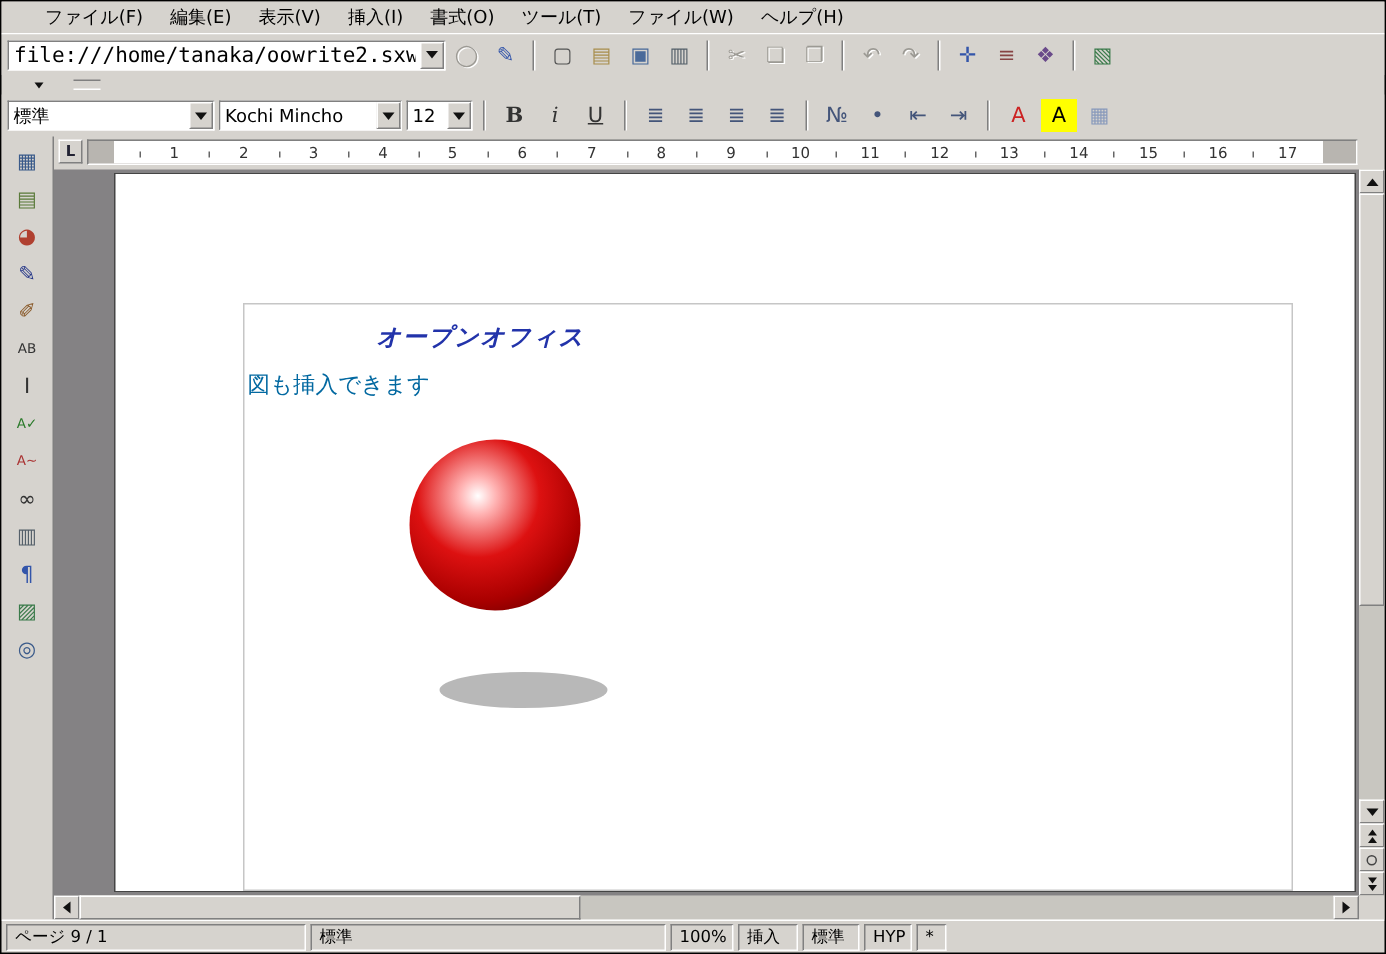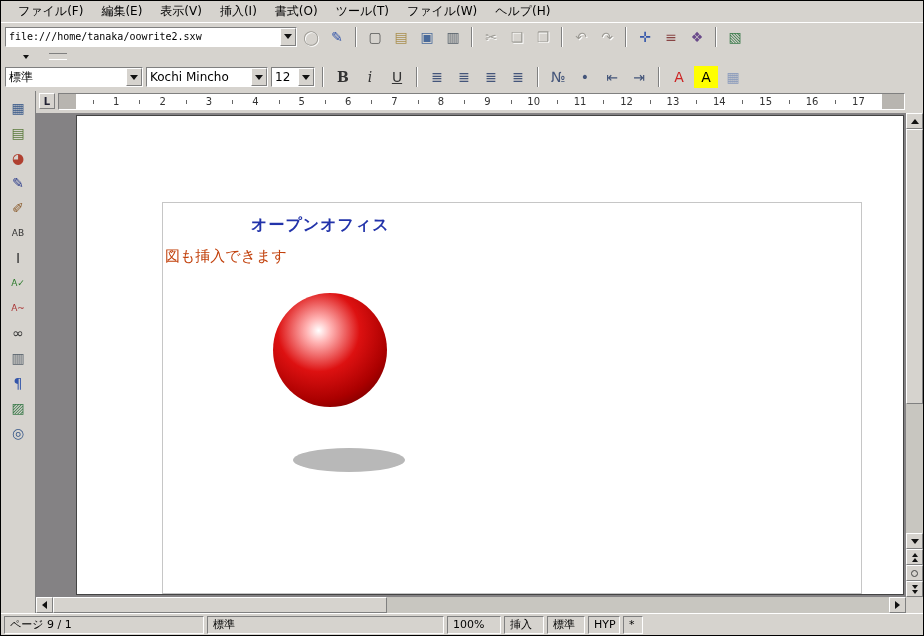--- a/index.html
+++ b/index.html
@@ -14,29 +14,29 @@
     position: relative;
     color: #000;
   }
   .window { display: flex; flex-direction: column; width: 100%; height: 100%; }
   .bar { display: flex; align-items: center; background: #d6d3ce; }
   .sep { width: 2px; height: 20px; border-left: 1px solid #808080; border-right: 1px solid #fff; margin: 0 4px; align-self: center; }
   .disabled { color: #9c9a94 !important; text-shadow: 1px 1px 0 #fff; }
   .pressed { border: 1px solid; border-color: #808080 #fff #fff #808080; background: #eceae5; }
 
   
-  .menu-bar { height: 22px; padding-left: 8px; border-bottom: 1px solid #fff; }
+  .menu-bar { height: 22px; padding-left: 20px; border-bottom: 1px solid #fff; }
   .menu-item { padding: 2px 9px; cursor: default; white-space: nowrap; }
 
   
   .function-bar { height: 27px; padding: 0 4px; gap: 2px; }
   .combo { display: flex; height: 20px; background: #fff; border: 1px solid; border-color:#808080 #fff #fff #808080; }
   .combo input { flex: 1; border: none; outline: none; padding: 0 3px; font-size: 12px; font-family: "DejaVu Sans", sans-serif; background: #fff; min-width: 0; }
   .url-combo { width: 292px; }
-  .url-combo input { font-family: "DejaVu Sans Mono", monospace; font-size: 10px; }
+  .url-combo input { font-family: "DejaVu Sans Mono", monospace; font-size: 14px; }
   .combo-btn { width: 16px; background: #d6d3ce; border: 1px solid; border-color: #fff #808080 #808080 #fff; display: flex; align-items: center; justify-content: center; }
   .tbtn { width: 24px; height: 22px; display: inline-flex; align-items: center; justify-content: center; font-size: 14px; color: #333; background: transparent; border: 1px solid transparent; cursor: default; }
   .tbtn.small { font-size: 9px; font-weight: normal; }
 
   
   .handle-row { height: 13px; display: flex; align-items: center; padding-left: 14px; gap: 12px; }
   .tiny-btn { width: 22px; height: 11px; display: flex; align-items: center; justify-content: center; }
   .grip { width: 18px; height: 7px; border-top: 1px solid #808080; border-bottom: 1px solid #fff; }
 
   
@@ -60,21 +60,21 @@
   .ruler-outer { position: absolute; left: 22px; right: 18px; top: 2px; height: 17px; background: #b8b5b0; border: 1px solid; border-color:#808080 #fff #fff #808080; overflow: hidden; }
   .ruler-white { position: absolute; left: 17px; top: 0; bottom: 0; width: 806px; background: #fff; padding-left: 17px; white-space: nowrap; }
   .ruler-num { position: relative; display: inline-block; width: 46.4px; text-align: center; font-size: 10px; line-height: 15px; color: #333; }
   .ruler-num::before { content: ""; position: absolute; left: 0; top: 6px; width: 1px; height: 4px; background: #666; }
 
   
   .doc-row { flex: 1; display: flex; min-height: 0; }
   .doc-area { position: relative; flex: 1; background: #848284; overflow: hidden; }
   .page { position: absolute; left: 40px; top: 2px; width: 828px; height: 480px; background: #fff; border: 1px solid #444; }
   .text-frame { position: absolute; left: 85px; top: 86px; width: 700px; height: 392px; border: 1px solid #c6c6c6; }
-  .doc-title { position: absolute; left: 88px; top: 12px; font-size: 16px; font-weight: bold; color: #2233aa; letter-spacing: 1px; }
+  .doc-title { position: absolute; left: 88px; top: 12px; font-size: 16px; font-weight: bold; color: #2233aa; letter-spacing: 1px; font-style: italic; }
   .doc-red { position: absolute; left: 2px; top: 44px; font-size: 15px; color: #a03535; }
   .sphere { position: absolute; left: 110px; top: 90px; width: 114px; height: 114px; border-radius: 50%; }
   .sphere-shadow { position: absolute; left: 130px; top: 245px; width: 112px; height: 24px; border-radius: 50%; }
 
   
   .v-scrollbar { width: 17px; background: #c8c6c0; display: flex; flex-direction: column; }
   .sb-btn { width: 17px; height: 16px; background: #d6d3ce; border: 1px solid; border-color:#fff #808080 #808080 #fff; display: flex; align-items: center; justify-content: center; flex: none; }
   .sb-btn.dbl { flex-direction: column; gap: 1px; }
   .sb-track-v { flex: 1; position: relative; }
   .sb-thumb-v { position: absolute; left: 0; top: 0; width: 17px; height: 68%; background: #d6d3ce; border: 1px solid; border-color:#fff #808080 #808080 #fff; }
@@ -217,21 +217,21 @@
             <span class="ruler-num">1</span><span class="ruler-num">2</span><span class="ruler-num">3</span><span class="ruler-num">4</span><span class="ruler-num">5</span><span class="ruler-num">6</span><span class="ruler-num">7</span><span class="ruler-num">8</span><span class="ruler-num">9</span><span class="ruler-num">10</span><span class="ruler-num">11</span><span class="ruler-num">12</span><span class="ruler-num">13</span><span class="ruler-num">14</span><span class="ruler-num">15</span><span class="ruler-num">16</span><span class="ruler-num">17</span>
           </div>
         </div>
       </div>
 
       <div class="doc-row">
         <div class="doc-area">
           <div class="page">
             <div class="text-frame">
               <div class="doc-title" style="color: rgb(34, 51, 170);">オープンオフィス</div>
-              <div class="doc-red" style="color: #c2410c;">図も挿入できます</div>
+              <div class="doc-red" style="color: #0369a1;">図も挿入できます</div>
               <div class="sphere" style="background: radial-gradient(circle at 40% 33%, rgb(255, 255, 255) 0%, rgb(255, 179, 179) 12%, rgb(221, 17, 17) 40%, rgb(170, 0, 0) 68%, rgb(85, 0, 0) 96%);"></div>
               <div class="sphere-shadow" style="background: rgb(184, 184, 184);"></div>
             </div>
           </div>
         </div>
         <div class="v-scrollbar">
           <div class="sb-btn">
               <span class="arr-up"></span>
             </div>
           <div class="sb-track-v">
@@ -266,20 +266,20 @@
           </div>
         <div class="corner"></div>
       </div>
 
     </div>
   </div>
 
   <div class="status-bar">
     <div class="status-cell" style="width: 200px;">ページ 9 / 1</div>
       <div class="status-cell" style="width: 237px;">標準</div>
-      <div class="status-cell" style="width: 54px;">100%</div>
+      <div class="status-cell" style="width: 42px;">100%</div>
       <div class="status-cell" style="width: 40px;">挿入</div>
       <div class="status-cell" style="width: 38px;">標準</div>
       <div class="status-cell" style="width: 32px;">HYP</div>
       <div class="status-cell" style="width: 20px;">*</div>
   </div>
 
 </div>
 
 </body></html>

